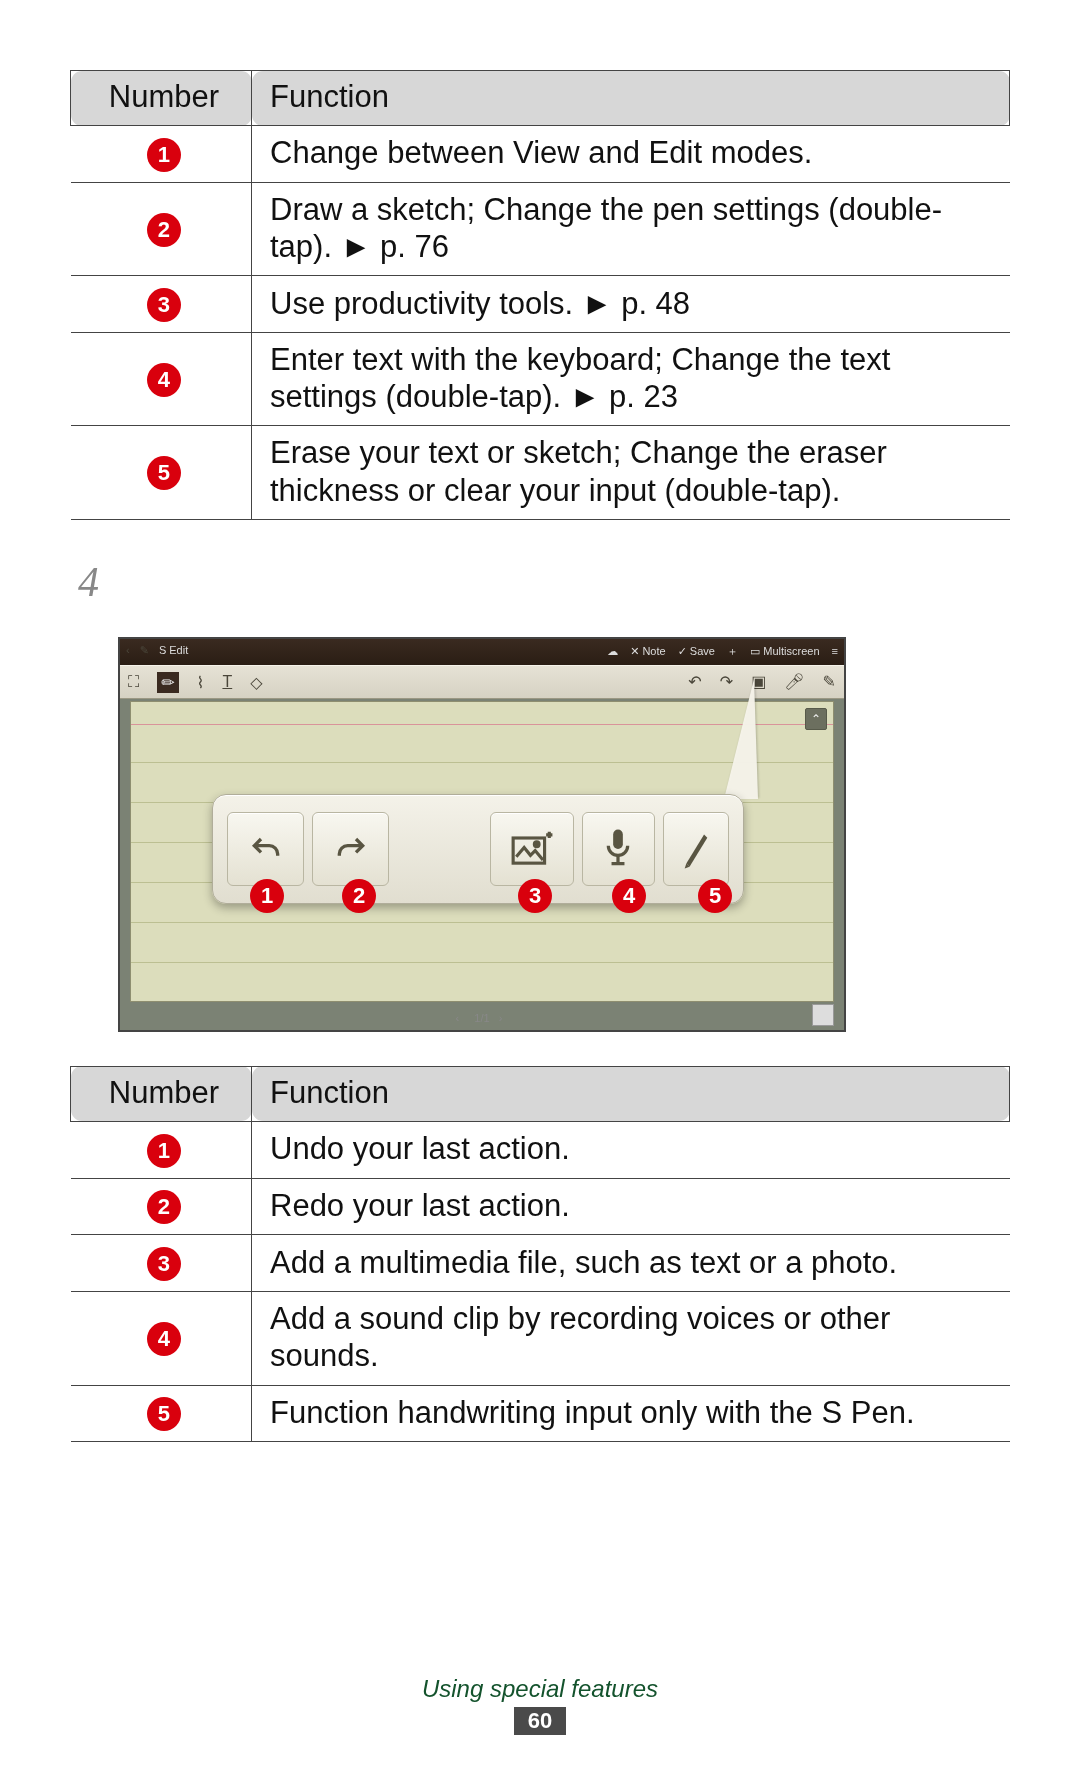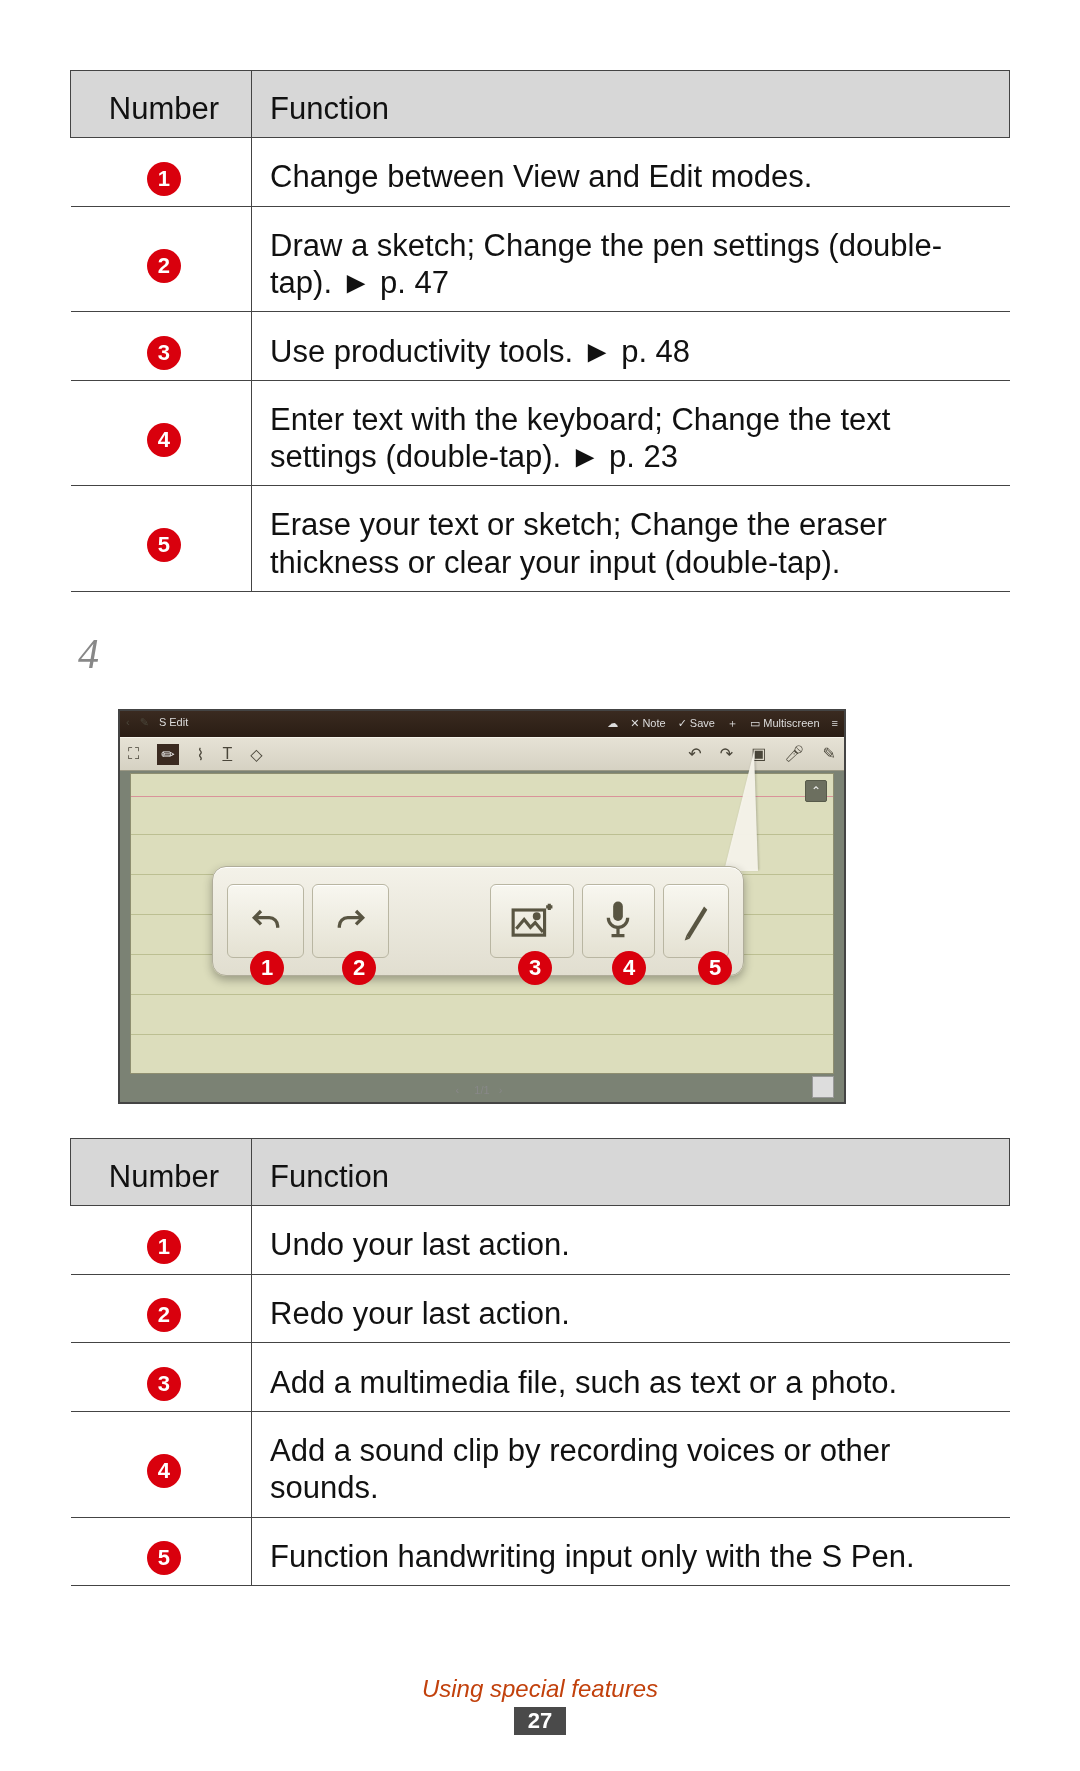--- a/index.html
+++ b/index.html
@@ -17,22 +17,23 @@
     padding: 70px 70px 0 70px;
     box-sizing: border-box;
   }
   table.func {
     width: 100%;
     border-collapse: collapse;
     font-size: 31px;
   }
   table.func th, table.func td {
     text-align: left;
-    padding: 20px 12px 10px 18px;
+    padding: 8px 12px 10px 18px;
     vertical-align: middle;
+    border-radius: 11px;
   }
   table.func th {
     background: #d7d7d7;
     font-weight: 400;
     border: 1px solid #444;
     border-bottom: 1px solid #444;
   }
   table.func th:first-child { width: 150px; text-align: center;}
   table.func th:last-child { }
   table.func td {
@@ -184,21 +185,21 @@
 
   .footer {
     position: absolute;
     bottom: 36px;
     left: 0; right: 0;
     text-align: center;
   }
   .footer .ftxt {
     font-style: italic;
     font-size: 24px;
-    color: #c2410c;
+    color: #14532d;
   }
   .pagenum {
     margin-top: 4px;
   }
   .pagenum span {
     display: inline-block;
     background: #4a4a4a;
     color: #fff;
     font-size: 22px;
     font-weight: bold;
@@ -215,21 +216,21 @@
         <tr>
       <th>Number</th>
       <th>Function</th>
     </tr>
     <tr>
       <td class="numcell"><span class="circ">1</span></td>
       <td>Change between View and Edit modes.</td>
     </tr>
     <tr>
       <td class="numcell"><span class="circ">2</span></td>
-      <td>Draw a sketch; Change the pen settings (double-tap). ► p. 47</td>
+      <td>Draw a sketch; Change the pen settings (double-tap). ► p. 76</td>
     </tr>
     <tr>
       <td class="numcell"><span class="circ">3</span></td>
       <td>Use productivity tools. ► p. 48</td>
     </tr>
     <tr>
       <td class="numcell"><span class="circ">4</span></td>
       <td>Enter text with the keyboard; Change the text settings (double-tap). ► p. 23</td>
     </tr>
     <tr>
@@ -365,14 +366,14 @@
       <td class="numcell"><span class="circ">5</span></td>
       <td>Function handwriting input only with the S Pen.</td>
     </tr>
   </tbody>
     </table>
 
 </div>
 
 <div class="footer">
   <div class="ftxt">Using special features</div>
-  <div class="pagenum"><span>27</span></div>
+  <div class="pagenum"><span>60</span></div>
 </div>
 
 </body></html>

